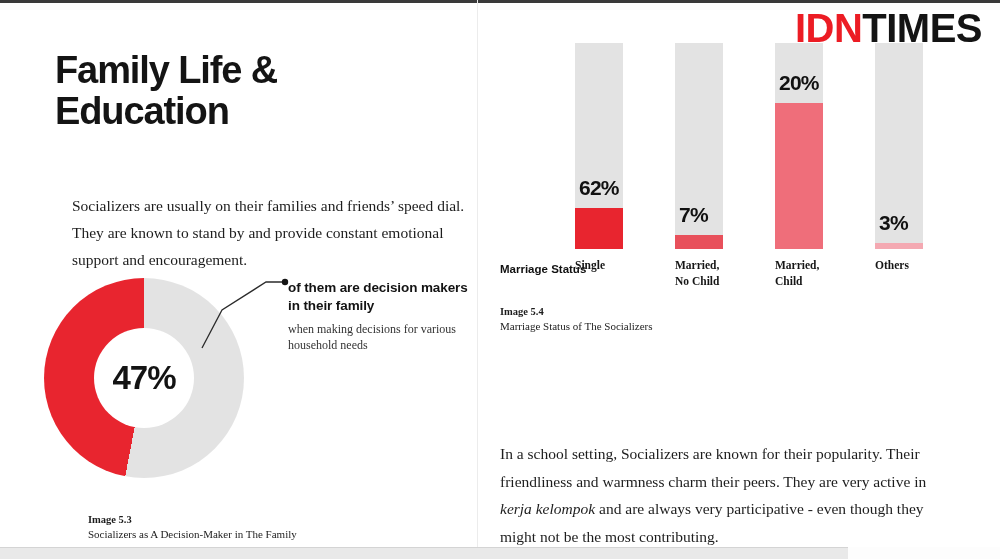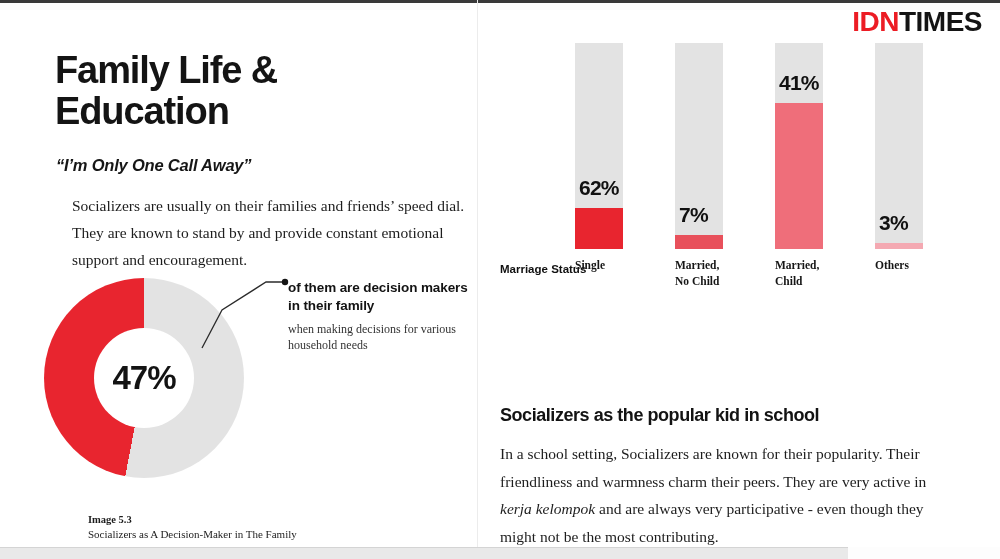--- a/index.html
+++ b/index.html
@@ -46,21 +46,21 @@
     width: 1px;
     height: 547px;
     background: #ececec;
   }
 
   
   .watermark {
     position: absolute;
     top: 8px;
     right: 18px;
-    font-size: 28px;
+    font-size: 40px;
     font-weight: 700;
     letter-spacing: -0.5px;
     line-height: 1;
     z-index: 30;
     white-space: nowrap;
   }
   .wm-idn { color: #ec1c24; }
   .wm-times { color: #141414; font-weight: 600; }
 
   
@@ -301,21 +301,20 @@
 <div class="vdivider"></div>
 
 <div class="watermark">
   <span class="wm-idn">IDN</span><span class="wm-times">TIMES</span>
 </div>
 
 <div class="left-col">
 
   <h1 class="page-title">Family Life &amp; Education</h1>
 
-  <div class="subtitle">“I’m Only One Call Away”</div>
 
   <p class="intro-para">Socializers are usually on their families and friends’ speed dial. They are known to stand by and provide constant emotional support and encouragement.</p>
 
   <div class="donut-wrap">
     <div class="donut" id="donut-ring" style="border-radius: 50%; background: conic-gradient(rgb(227, 227, 227) 0deg, rgb(227, 227, 227) 190.8deg, rgb(232, 37, 47) 190.8deg, rgb(232, 37, 47) 360deg);"></div>
     <div class="donut-hole"></div>
     <div class="donut-value">47%</div>
   </div>
 
   <svg class="leader" viewBox="0 0 95 72">
@@ -344,36 +343,39 @@
       <div class="bar-label" style="left: 79px; top: 133px;">62%</div>
       <div class="bar-col" style="left: 175px;">
         <div class="bar-track" style="background: rgb(227, 227, 227);"></div>
         <div class="bar-fill" style="height: 14px; background: rgb(232, 80, 91);"></div>
       </div>
       <div class="bar-label" style="left: 179px; top: 160px;">7%</div>
       <div class="bar-col" style="left: 275px;">
         <div class="bar-track" style="background: rgb(227, 227, 227);"></div>
         <div class="bar-fill" style="height: 146px; background: rgb(239, 110, 122);"></div>
       </div>
-      <div class="bar-label" style="left: 279px; top: 28px;">41%</div>
+      <div class="bar-label" style="left: 279px; top: 28px;">20%</div>
       <div class="bar-col" style="left: 375px;">
         <div class="bar-track" style="background: rgb(227, 227, 227);"></div>
         <div class="bar-fill" style="height: 6px; background: rgb(244, 169, 178);"></div>
       </div>
       <div class="bar-label" style="left: 379px; top: 168px;">3%</div>
     </div>
 
   <div class="axis-row" id="axis-row">
     <div class="axis-title">Marriage Status</div>
   <div class="axis-tick" style="left: 97px;">Single</div>
       <div class="axis-tick" style="left: 197px;">Married,<br>No Child</div>
       <div class="axis-tick" style="left: 297px;">Married,<br>Child</div>
       <div class="axis-tick" style="left: 397px;">Others</div>
     </div>
 
-
-  <h2 class="school-head">Socializers as the popular kid in school</h2>
+  <div class="caption cap-54">
+    <div class="caption-label">Image 5.4</div>
+    <div class="caption-text">Marriage Status of The Socializers</div>
+  </div>
+
 
   <p class="school-para"><span>In a school setting, Socializers are known for their popularity. Their friendliness and warmness charm their peers. They are very active in </span><em>kerja kelompok</em><span> and are always very participative - even though they might not be the most contributing.</span></p>
 </div>
 
 <div class="bottom-strip"></div>
 <div class="bottom-strip-right"></div>
 
 </body></html>

